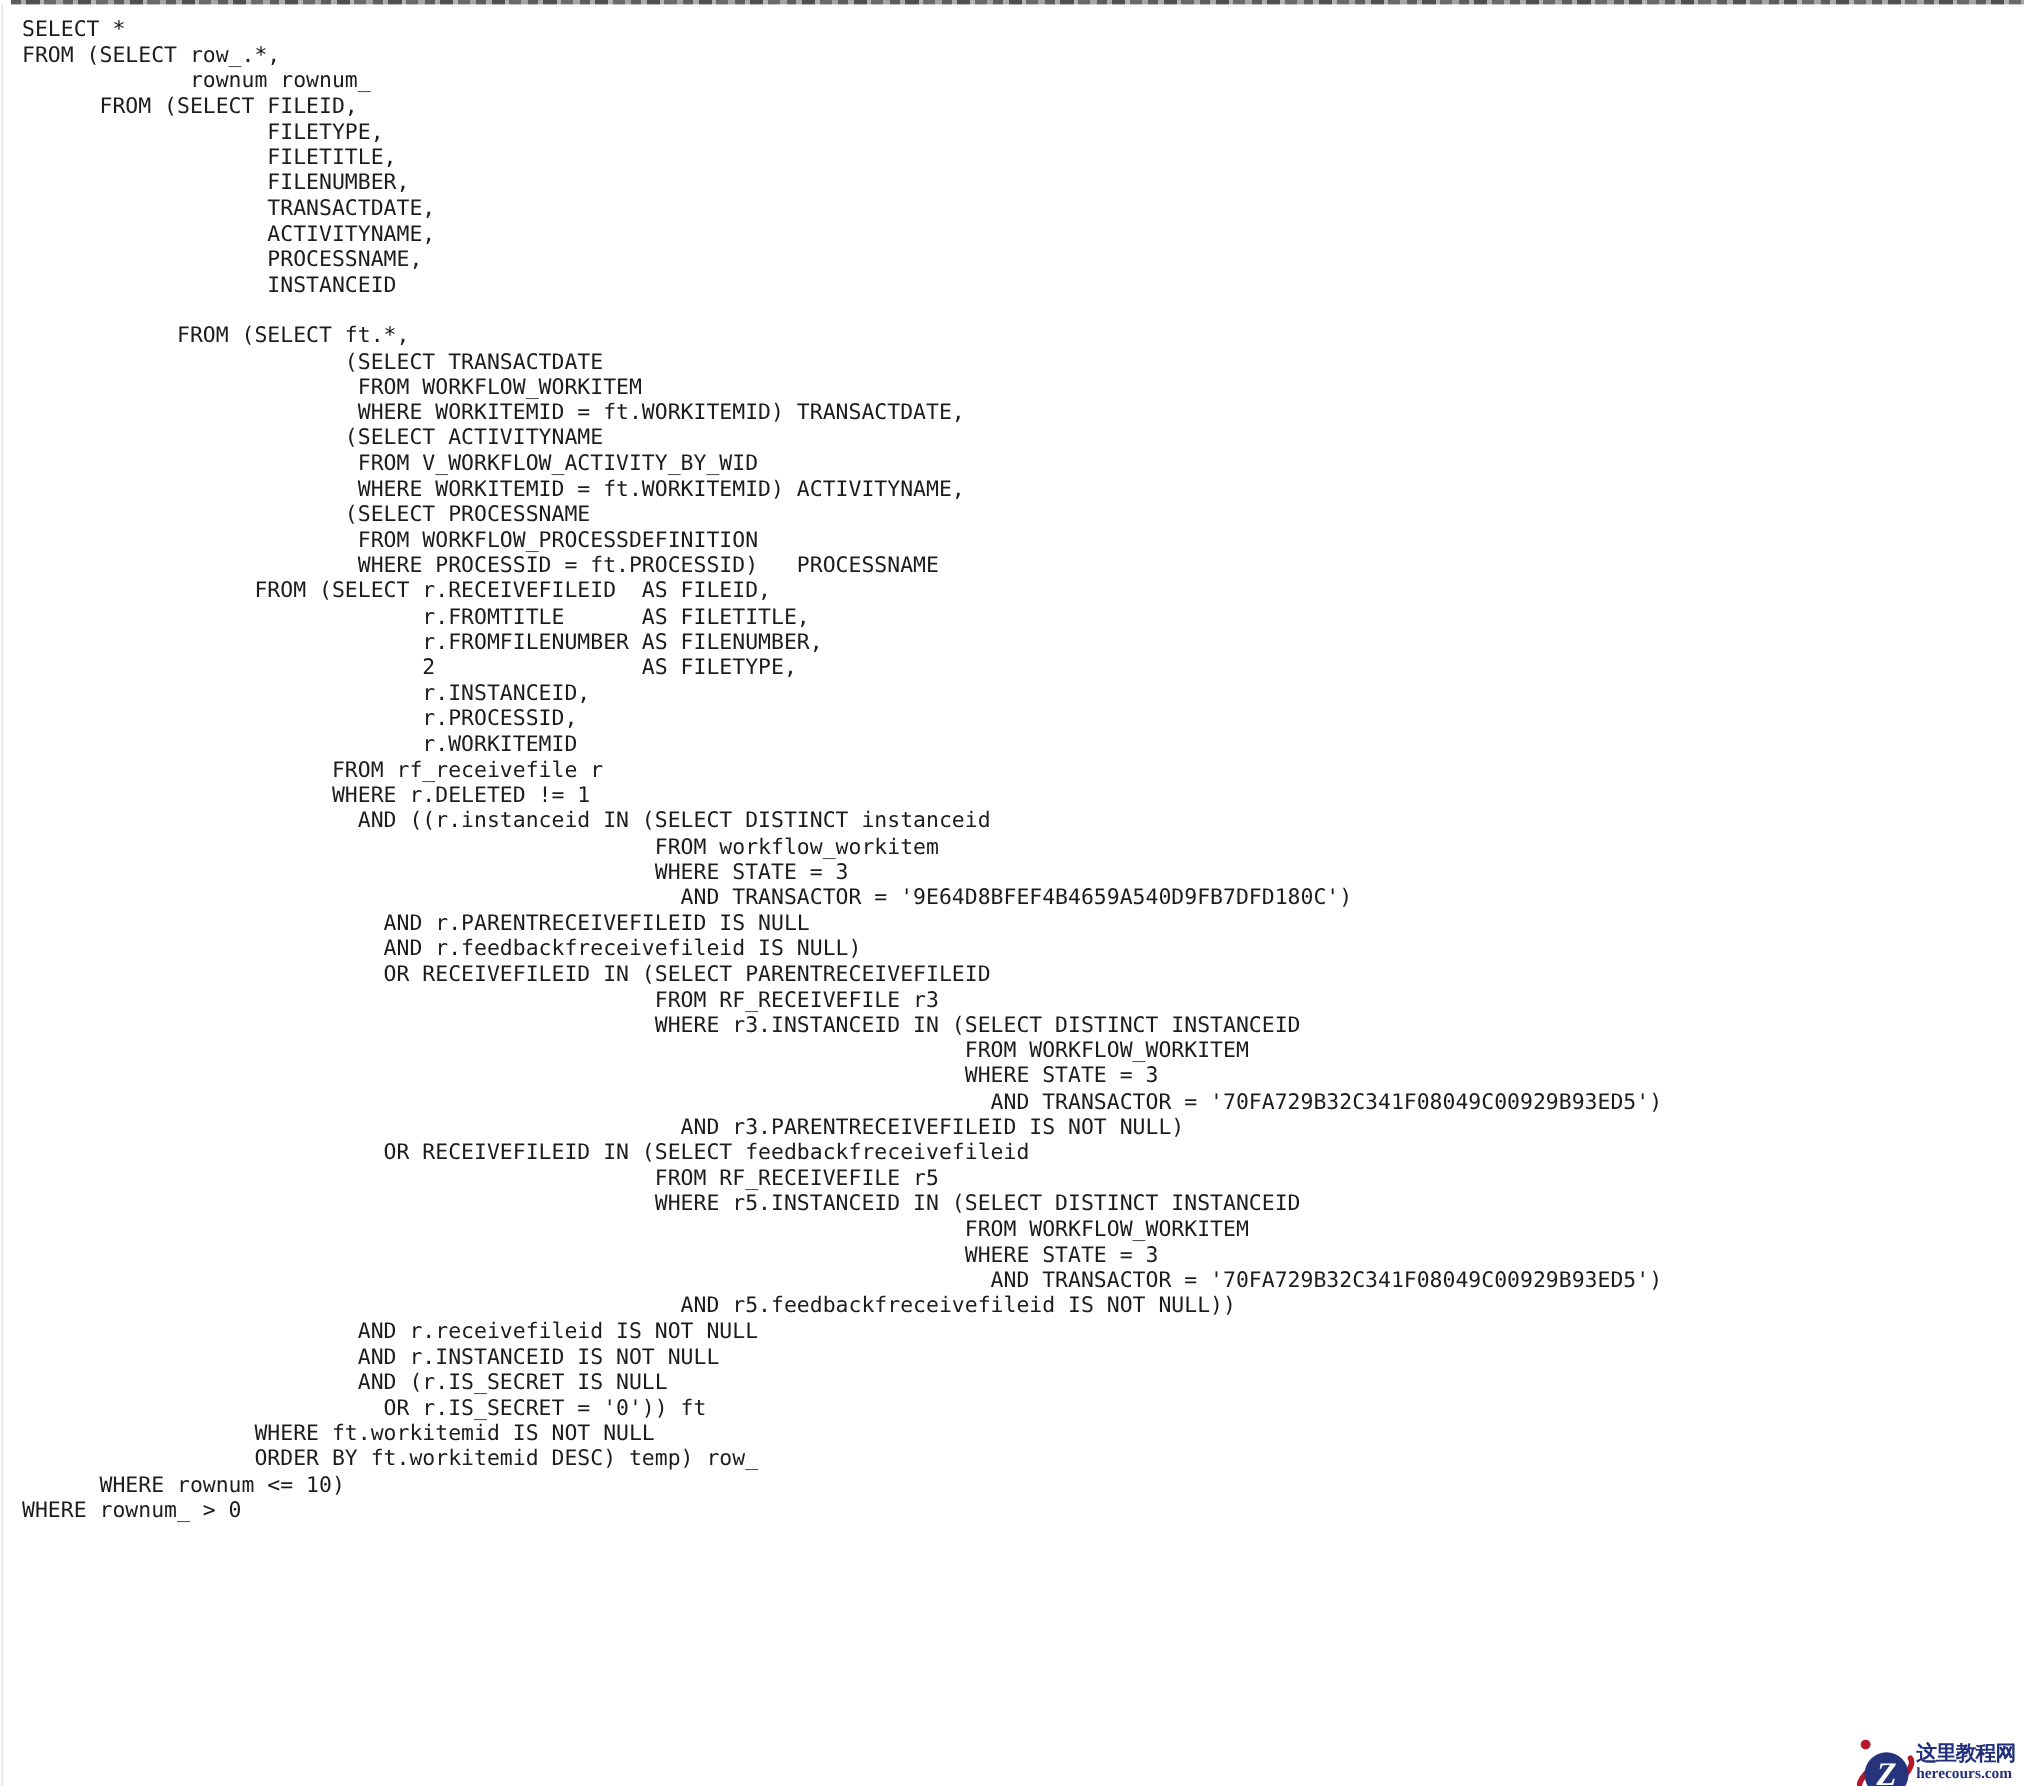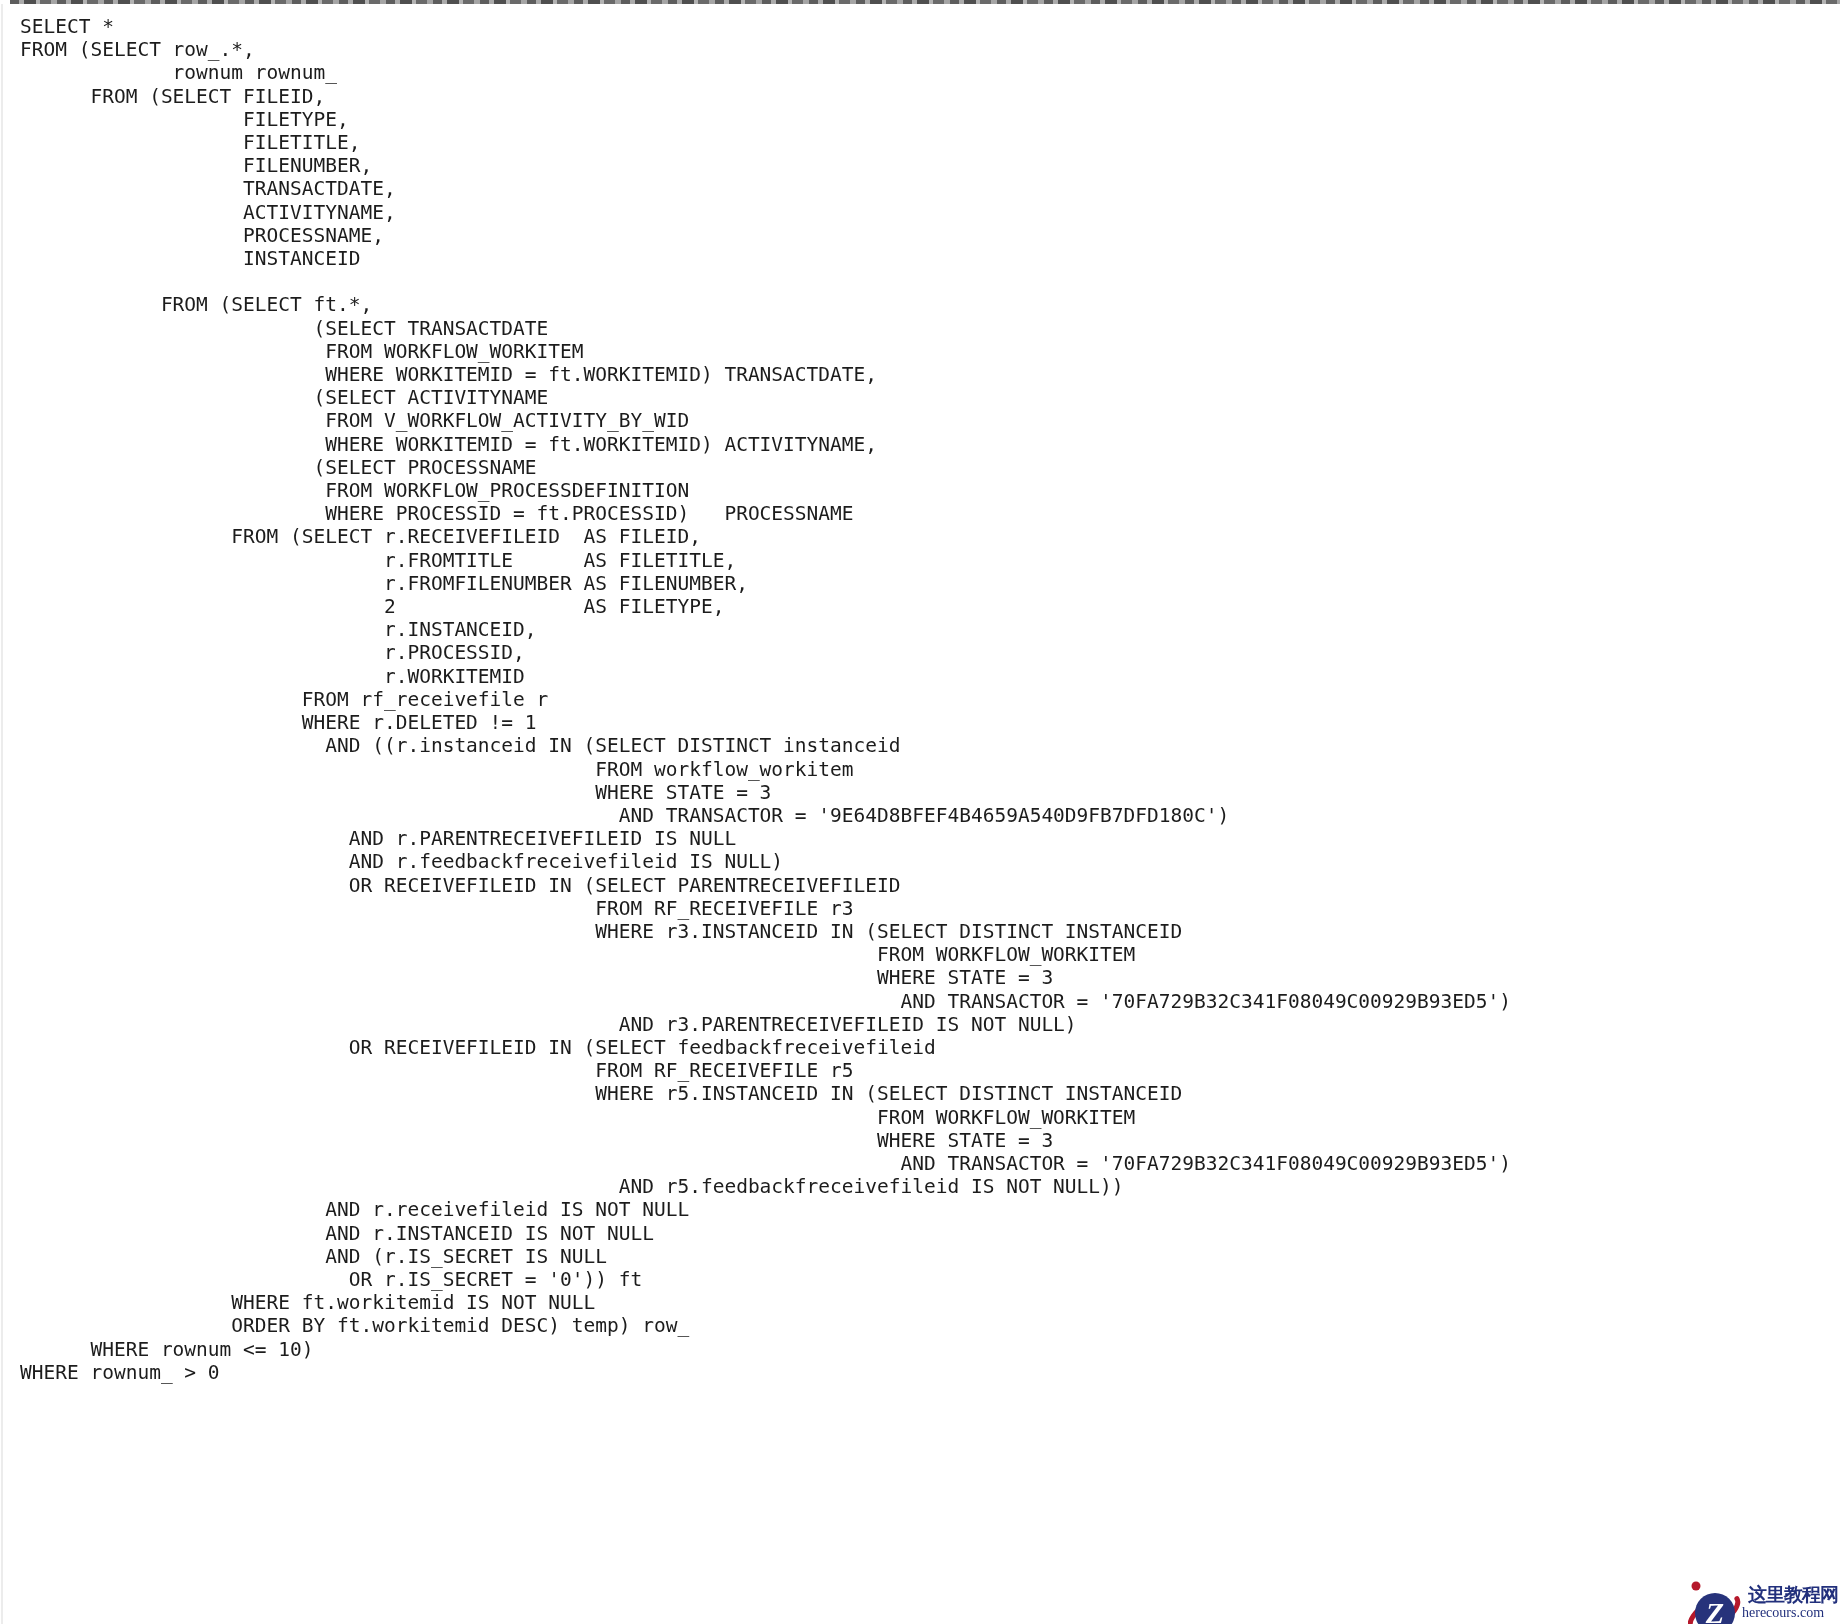--- a/index.html
+++ b/index.html
@@ -64,25 +64,24 @@
     width: 96px;
   }
   .wm-site-name {
     font-family: "DejaVu Sans", sans-serif;
     font-weight: bold;
     font-size: 19px;
     letter-spacing: -1px;
     color: #22307c;
     white-space: nowrap;
     line-height: 22px;
-    text-align: right;
   }
   .wm-site-url {
     font-family: "Liberation Serif", "DejaVu Serif", serif;
-    font-weight: normal;
+    font-weight: bold;
     font-size: 14px;
     color: #22307c;
     white-space: nowrap;
     line-height: 16px;
   }
 </style>
 </head>
 <body>
 
 <div class="top-edge"></div>

